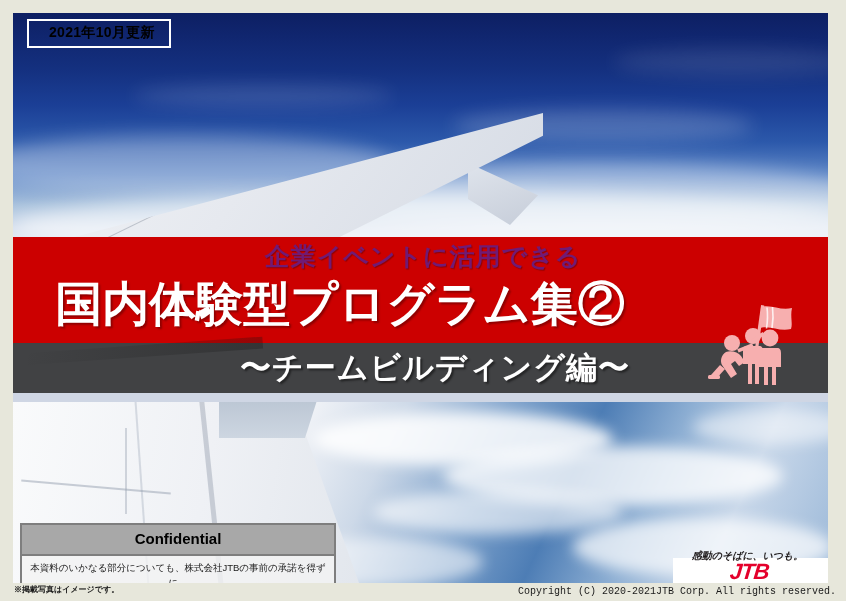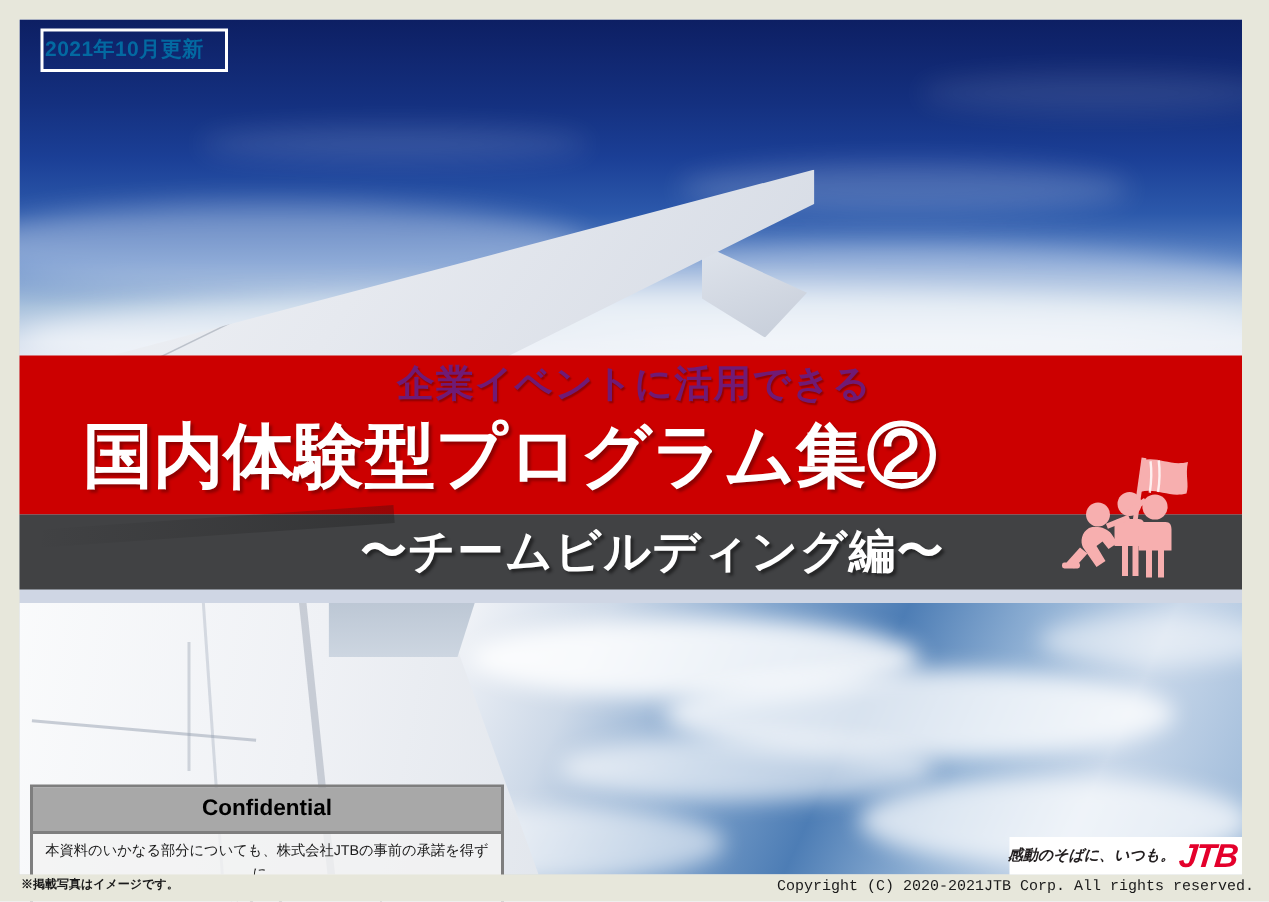--- a/index.html
+++ b/index.html
@@ -206,22 +206,22 @@
   .cloud-blob.c4 { left: 560px; top: 116px; width: 260px; height: 58px; background: rgba(255,255,255,0.70); }
   .cloud-blob.c5 { left: 250px; top: 136px; width: 220px; height: 48px; background: rgba(255,255,255,0.55); }
   .cloud-blob.c6 { left: 680px; top: 8px;   width: 160px; height: 34px; background: rgba(255,255,255,0.50); }
 
   
   .date-badge {
     position: absolute;
     left: 27px;
     top: 19px;
     border: 2px solid #ffffff;
-    padding: 3px 14px 4px 1px;
-    color: #0369a1;
+    padding: 3px 14px 4px 20px;
+    color: #000000;
     font-weight: bold;
     font-size: 14px;
     letter-spacing: 0.3px;
     white-space: nowrap;
     z-index: 12;
     line-height: 1.25;
   }
 
   
   .band-red {
@@ -379,20 +379,21 @@
     top: 558px;
     width: 155px;
     height: 25px;
     background: #ffffff;
     z-index: 15;
     display: flex;
     align-items: center;
     justify-content: flex-end;
     padding-right: 3px;
     box-sizing: border-box;
+    flex-direction: column;
   }
   .jtb-tag {
     font-size: 10px;
     font-weight: bold;
     font-style: italic;
     color: #231f20;
     white-space: nowrap;
     margin-right: 3px;
     line-height: 1;
   }

